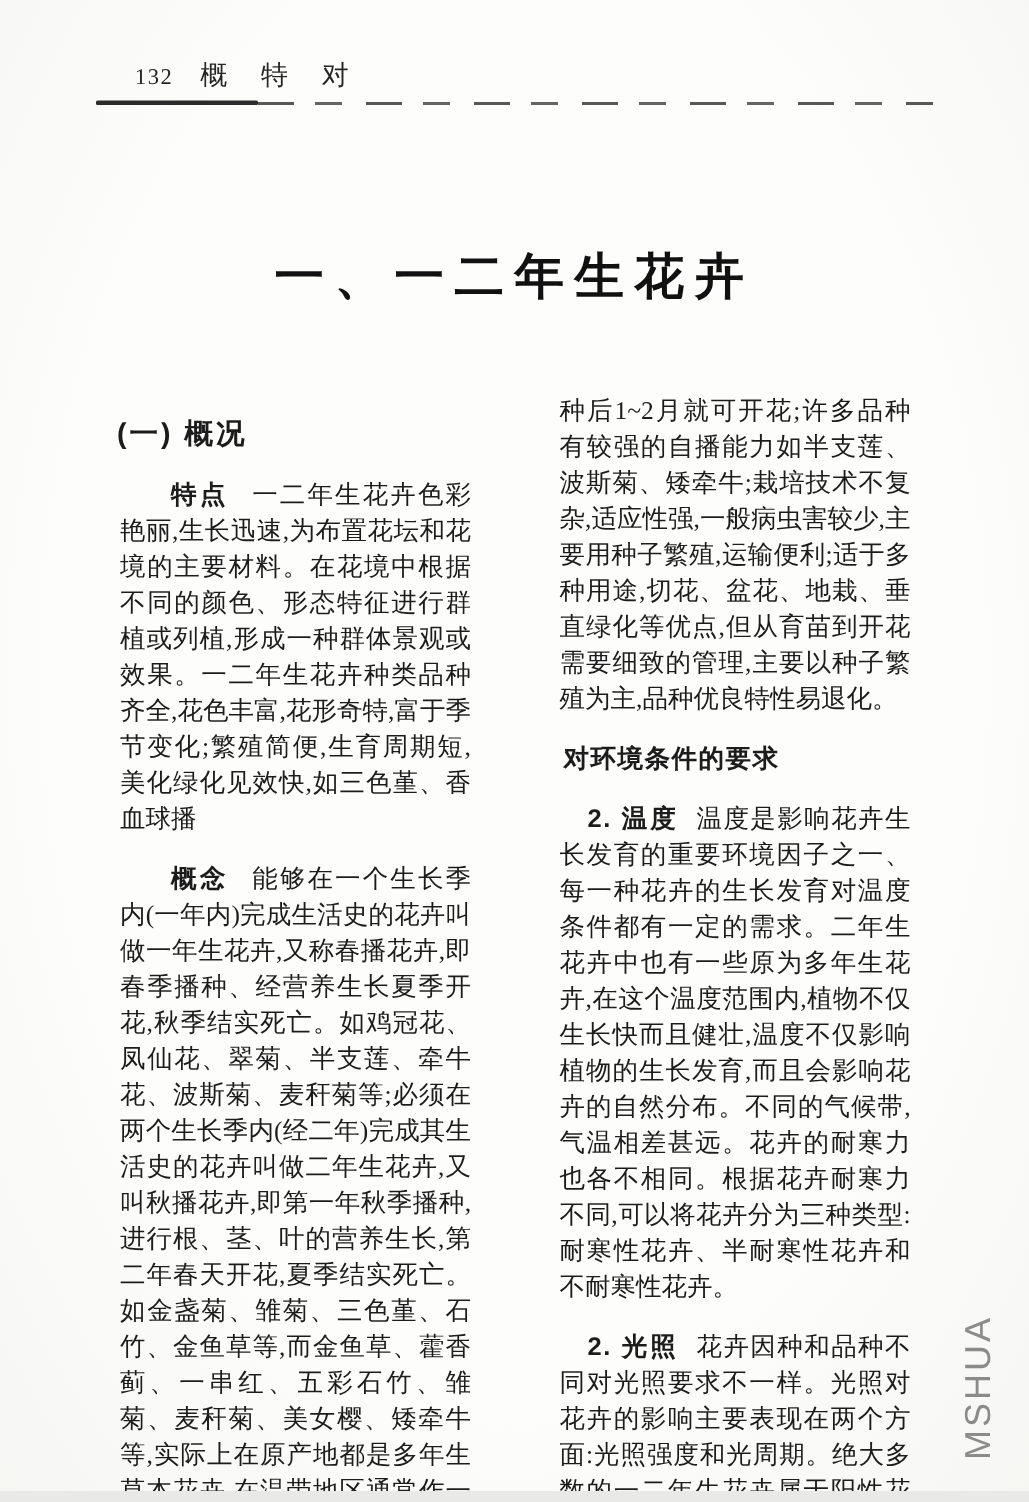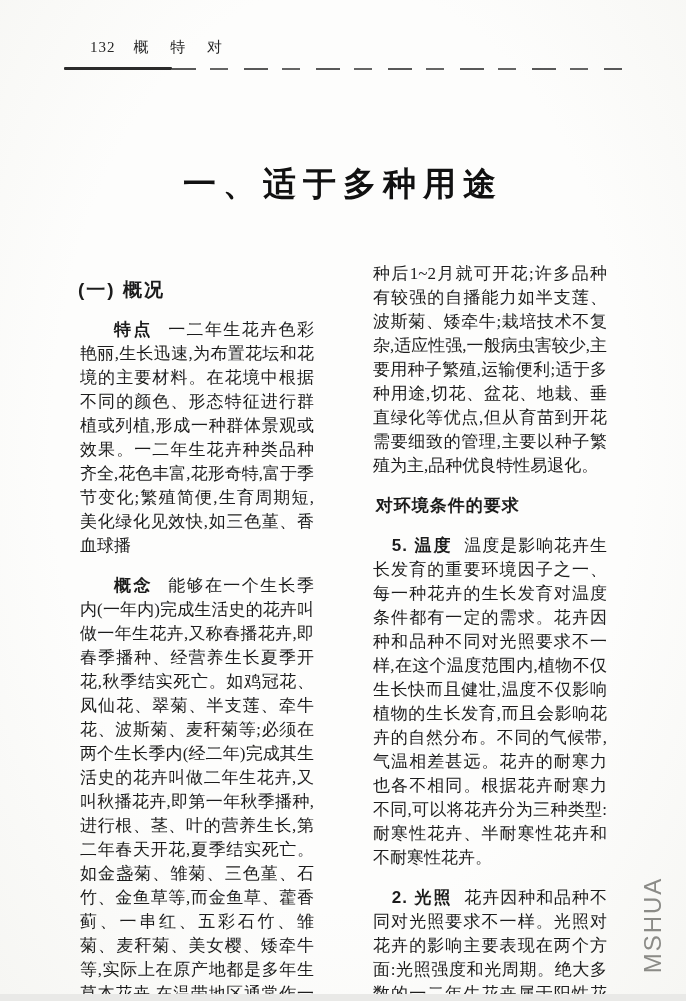--- a/index.html
+++ b/index.html
@@ -15,21 +15,21 @@
     overflow: hidden;
     color: #1c1c1c;
   }
   
   .running-header {
     position: absolute; top: 38px; left: 90px;
     font-size: 15px; color: #262626;
     display: flex; align-items: baseline; gap: 18px;
   }
   .page-num { letter-spacing: 1px; }
-  .running-title { letter-spacing: 9px; font-size: 15px; }
+  .running-title { letter-spacing: 9px; font-size: 18px; }
   
   .rule { position: absolute; top: 67px; left: 64px; width: 558px; height: 4px; }
   .rule .solid {
     position: absolute; left: 0; top: 0; width: 108px; height: 3px;
     background: #2b2b2b; border-radius: 1px;
   }
   .rule .dashes {
     position: absolute; left: 108px; right: 0; top: 0.5px; height: 2.4px;
     background: repeating-linear-gradient(90deg,
       #3b3b3b 0 24px, rgba(0,0,0,0) 24px 38px,
@@ -89,39 +89,39 @@
   <div class="running-header">
     <span class="page-num">132</span>
     <span class="running-title">概 特 对</span>
   </div>
 
   <div class="rule">
     <span class="solid"></span>
     <span class="dashes"></span>
   </div>
 
-  <h1 class="chapter-title">一、适于多种用途</h1>
+  <h1 class="chapter-title">一、一二年生花卉</h1>
 
   <div class="columns">
 
     <div class="col">
       <h2 class="section-heading">(一) 概况</h2>
       <p class="para-indent">
         <b class="lead">特点</b><span>一二年生花卉色彩艳丽,生长迅速,为布置花坛和花境的主要材料。在花境中根据不同的颜色、形态特征进行群植或列植,形成一种群体景观或效果。一二年生花卉种类品种齐全,花色丰富,花形奇特,富于季节变化;繁殖简便,生育周期短,美化绿化见效快,如三色堇、香血球播</span>
       </p>
       <p class="para-indent">
         <b class="lead">概念</b><span>能够在一个生长季内(一年内)完成生活史的花卉叫做一年生花卉,又称春播花卉,即春季播种、经营养生长夏季开花,秋季结实死亡。如鸡冠花、凤仙花、翠菊、半支莲、牵牛花、波斯菊、麦秆菊等;必须在两个生长季内(经二年)完成其生活史的花卉叫做二年生花卉,又叫秋播花卉,即第一年秋季播种,进行根、茎、叶的营养生长,第二年春天开花,夏季结实死亡。如金盏菊、雏菊、三色堇、石竹、金鱼草等,而金鱼草、藿香蓟、一串红、五彩石竹、雏菊、麦秆菊、美女樱、矮牵牛等,实际上在原产地都是多年生草本花卉,在温带地区通常作一年生栽培。二年生花卉中也有一些原为多年生花卉、也做二年生栽培。如蜀葵、三色堇、四季报春。</span>
       </p>
     </div>
 
     <div class="col">
       <p class="para-noindent">种后1~2月就可开花;许多品种有较强的自播能力如半支莲、波斯菊、矮牵牛;栽培技术不复杂,适应性强,一般病虫害较少,主要用种子繁殖,运输便利;适于多种用途,切花、盆花、地栽、垂直绿化等优点,但从育苗到开花需要细致的管理,主要以种子繁殖为主,品种优良特性易退化。</p>
       <h3 class="subsection-heading">对环境条件的要求</h3>
       <p class="numbered">
-        <b class="lead">5. 温度</b><span>温度是影响花卉生长发育的重要环境因子之一、每一种花卉的生长发育对温度条件都有一定的需求。花卉因种和品种不同对光照要求不一样,在这个温度范围内,植物不仅生长快而且健壮,温度不仅影响植物的生长发育,而且会影响花卉的自然分布。不同的气候带,气温相差甚远。花卉的耐寒力也各不相同。根据花卉耐寒力不同,可以将花卉分为三种类型:耐寒性花卉、半耐寒性花卉和不耐寒性花卉。</span>
+        <b class="lead">2. 温度</b><span>温度是影响花卉生长发育的重要环境因子之一、每一种花卉的生长发育对温度条件都有一定的需求。二年生花卉中也有一些原为多年生花卉,在这个温度范围内,植物不仅生长快而且健壮,温度不仅影响植物的生长发育,而且会影响花卉的自然分布。不同的气候带,气温相差甚远。花卉的耐寒力也各不相同。根据花卉耐寒力不同,可以将花卉分为三种类型:耐寒性花卉、半耐寒性花卉和不耐寒性花卉。</span>
       </p>
       <p class="numbered">
         <b class="lead">2. 光照</b><span>花卉因种和品种不同对光照要求不一样。光照对花卉的影响主要表现在两个方面:光照强度和光周期。绝大多数的一二年生花卉属于阳性花卉,这类花卉只有在全光照下才能正常生长,不能忍受遮荫;仅有一小部分属于半阳性花卉如矮牵牛、三</span>
       </p>
     </div>
 
   </div>
 
   <div class="watermark">MSHUA</div>
 

